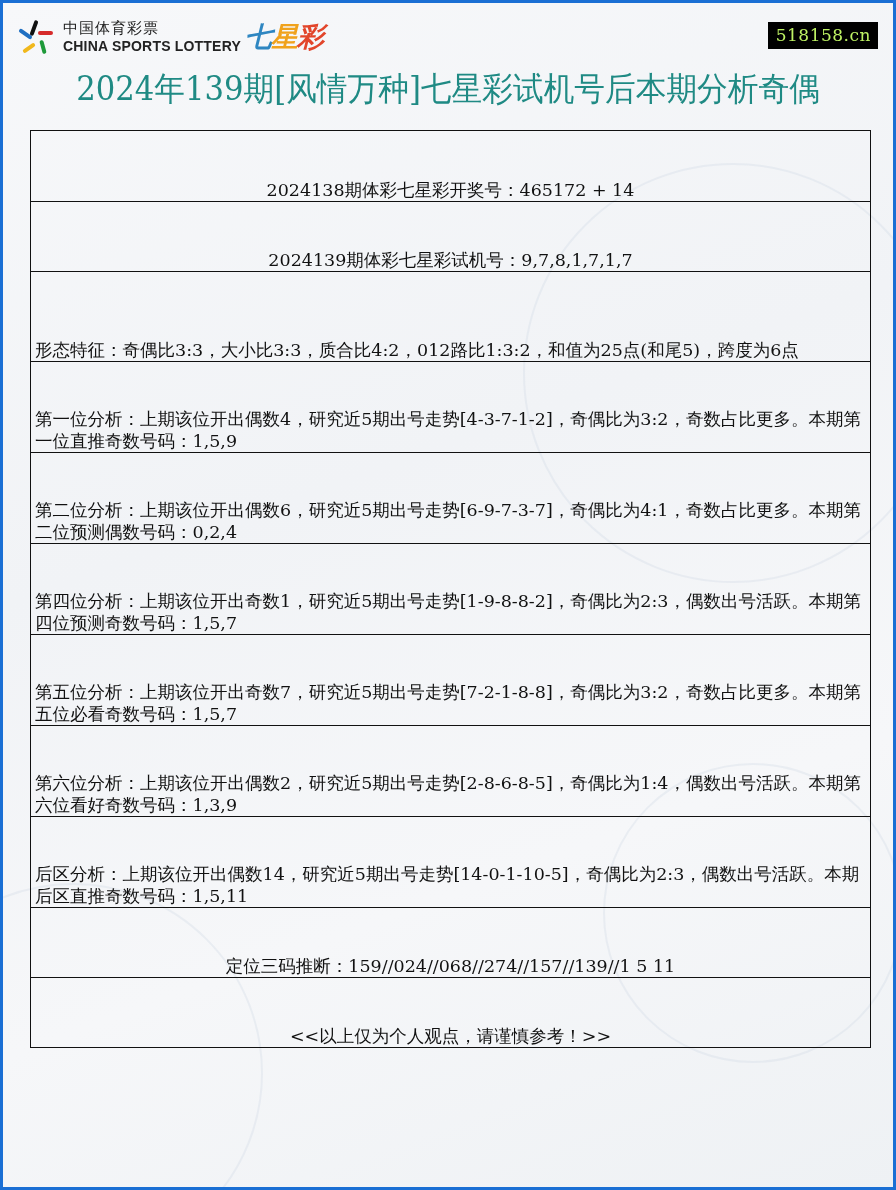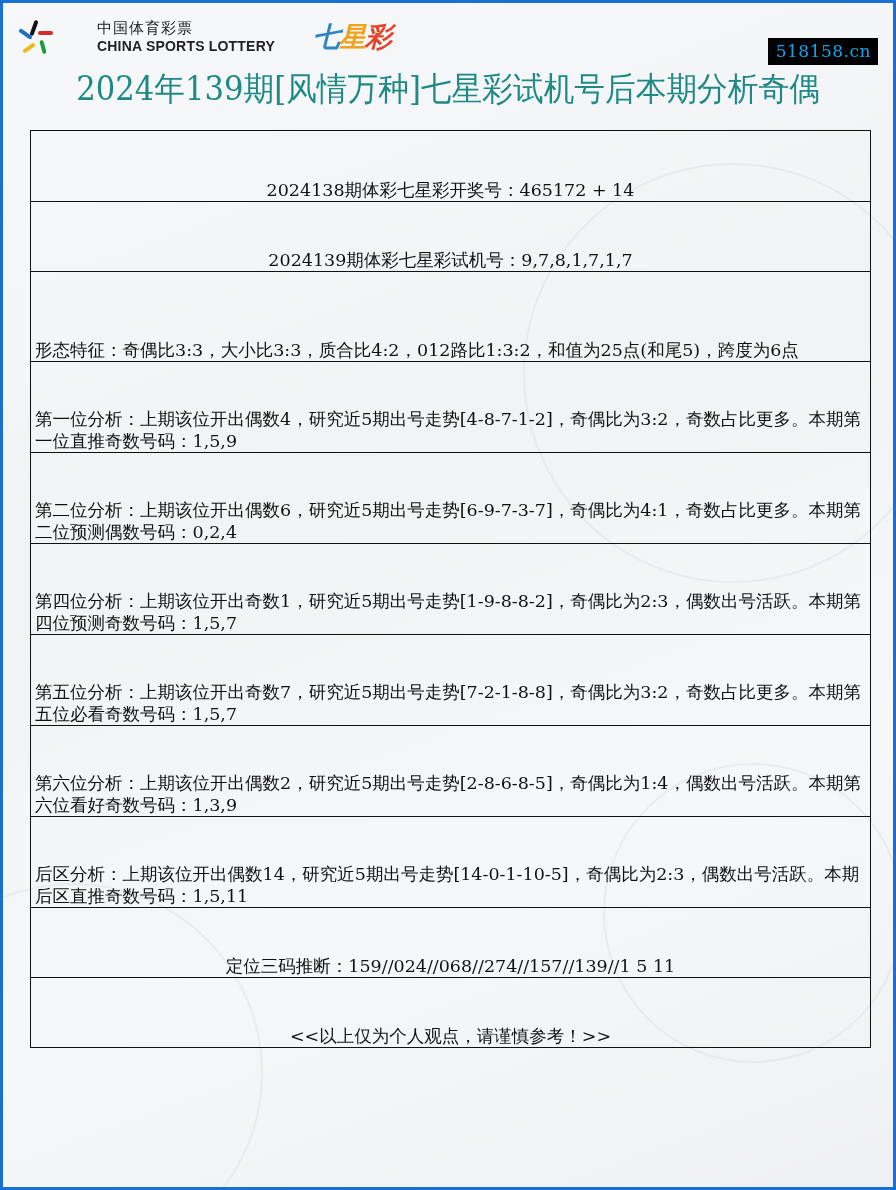--- a/index.html
+++ b/index.html
@@ -17,43 +17,43 @@
   }
   .deco {
     position: absolute; border-radius: 50%;
     border: 2px solid rgba(210,218,228,0.35);
   }
   .header {
     position: absolute; left: 0; top: 0; width: 890px; height: 60px;
   }
   .logo {
     position: absolute; left: 14px; top: 14px; height: 40px;
-    display: flex; align-items: center; gap: 34px;
+    display: flex; align-items: center;
   }
   .logo-mark { width: 38px; height: 38px; position: relative; }
   .logo-mark span { position: absolute; display: block; border-radius: 2px; }
   .logo-text { margin-left: 8px; display: flex; flex-direction: column; line-height: 1; }
   .logo-cn {
     font-family: "DejaVu Sans", "Liberation Sans", sans-serif;
     font-size: 15px; color: #222; letter-spacing: 1px;
   }
   .logo-en {
     font-family: "Liberation Sans", "DejaVu Sans", sans-serif;
     font-size: 14px; color: #222; font-weight: bold; margin-top: 3px; letter-spacing: 0.2px;
   }
   .logo-game {
     margin-left: 4px; font-family: "DejaVu Sans", sans-serif;
     font-size: 27px; font-weight: bold; font-style: italic;
     display: flex; letter-spacing: -1px;
   }
   .site-badge {
     position: absolute; right: 15px; top: 19px;
-    background: #000; color: #0ea5e9;
+    background: #000; color: #bef264;
     font-family: "DejaVu Serif", serif; font-size: 17px;
-    padding: 3px 7px 4px 8px; letter-spacing: 0.5px; margin-top: 16px;
+    padding: 3px 7px 4px 8px; letter-spacing: 0.5px;
   }
   .page-title {
     position: absolute; left: 0; top: 64px; width: 890px; text-align: center;
     font-family: "DejaVu Serif", "Liberation Serif", serif;
     font-size: 33px; color: #1f8a84; letter-spacing: 0;
     transform: scaleX(0.93); transform-origin: center;
   }
   .table {
     position: absolute; left: 27px; top: 127px; width: 841px;
     border: 1px solid #111;
@@ -105,21 +105,21 @@
     <div class="row center">
       <span>2024138期体彩七星彩开奖号：465172 + 14</span>
     </div>
     <div class="row center">
       <span>2024139期体彩七星彩试机号：9,7,8,1,7,1,7</span>
     </div>
     <div class="row left first-left">
       <span class="txt">形态特征：奇偶比3:3，大小比3:3，质合比4:2，012路比1:3:2，和值为25点(和尾5)，跨度为6点</span>
     </div>
     <div class="row left">
-      <span class="txt">第一位分析：上期该位开出偶数4，研究近5期出号走势[4-8-7-1-2]，奇偶比为3:2，奇数占比更多。本期第一位直推奇数号码：1,5,9</span>
+      <span class="txt">第一位分析：上期该位开出偶数4，研究近5期出号走势[4-3-7-1-2]，奇偶比为3:2，奇数占比更多。本期第一位直推奇数号码：1,5,9</span>
     </div>
     <div class="row left">
       <span class="txt">第二位分析：上期该位开出偶数6，研究近5期出号走势[6-9-7-3-7]，奇偶比为4:1，奇数占比更多。本期第二位预测偶数号码：0,2,4</span>
     </div>
     <div class="row left">
       <span class="txt">第四位分析：上期该位开出奇数1，研究近5期出号走势[1-9-8-8-2]，奇偶比为2:3，偶数出号活跃。本期第四位预测奇数号码：1,5,7</span>
     </div>
     <div class="row left">
       <span class="txt">第五位分析：上期该位开出奇数7，研究近5期出号走势[7-2-1-8-8]，奇偶比为3:2，奇数占比更多。本期第五位必看奇数号码：1,5,7</span>
     </div>

